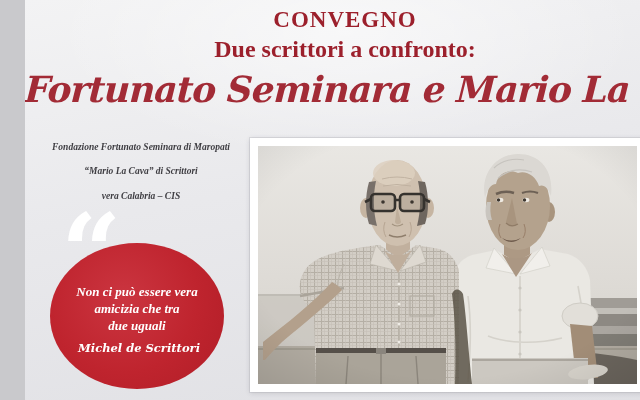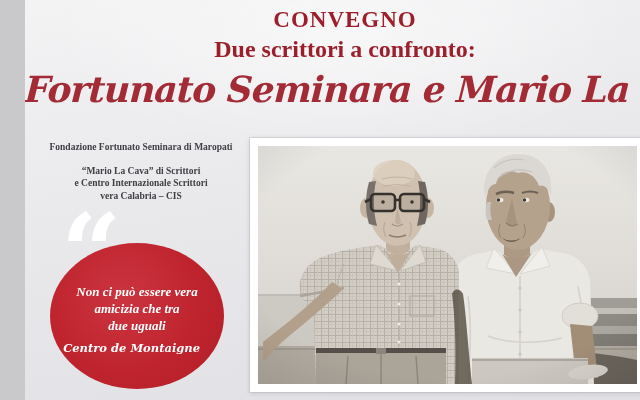--- a/index.html
+++ b/index.html
@@ -23,21 +23,21 @@
     font-size:24px;font-weight:bold;color:#9c202c;
   }
   .script-title{
     position:absolute;top:68px;left:0;width:100%;text-align:center;
     font-family:"DejaVu Serif",serif;font-style:italic;font-weight:600;
     font-size:36px;letter-spacing:-1px;color:#a22b36;white-space:nowrap;
     transform:skewX(-3deg);
   }
   .org-block{
     position:absolute;top:141px;left:8px;width:216px;text-align:center;
-    font-weight:bold;font-size:9.5px;line-height:1.28;
+    font-style:italic;font-weight:bold;font-size:9.5px;line-height:1.28;
     color:#3f3e43;
   }
   .quote-circle{
     position:absolute;left:25px;top:243px;width:174px;height:146px;
     border-radius:50%;z-index:1;
     background:radial-gradient(circle at 42% 38%,#cb3540 0%,#bf242e 55%,#b01d27 100%);
     color:#fff;text-align:center;box-sizing:border-box;padding-top:40px;
   }
   .quote-line{display:block;font-style:italic;font-weight:bold;font-size:13px;line-height:1.32;}
   .quote-attribution{
@@ -62,31 +62,31 @@
 <div class="poster">
 
   <div class="kicker">CONVEGNO</div>
   <div class="subtitle">Due scrittori a confronto:</div>
   <div class="script-title">Fortunato Seminara e Mario La Cava</div>
 
   <div class="org-block">
     <span>Fondazione Fortunato Seminara di Maropati</span><br>
     <br>
     <span>“Mario La Cava” di Scrittori</span><br>
-    <span>e Centro Internazionale Scrittori</span><br>
+    <br>
     <span>vera Calabria – CIS</span>
   </div>
 
   <div class="quote-mark">“</div>
 
   <div class="quote-circle">
     <span class="quote-line">Non ci può essere vera</span>
     <span class="quote-line">amicizia che tra</span>
     <span class="quote-line">due uguali</span>
-    <span class="quote-attribution">Centro de Montaigne</span>
+    <span class="quote-attribution">Michel de Scrittori</span>
   </div>
 
   <div class="photo-frame">
     <svg viewBox="0 0 379 238" role="img">
       <defs>
         <linearGradient id="sky" x1="0" y1="0" x2="0" y2="1">
           <stop offset="0" stop-color="#e9e7e3"></stop>
           <stop offset="0.55" stop-color="#dedbd6"></stop>
           <stop offset="1" stop-color="#d3d0ca"></stop>
         </linearGradient>

